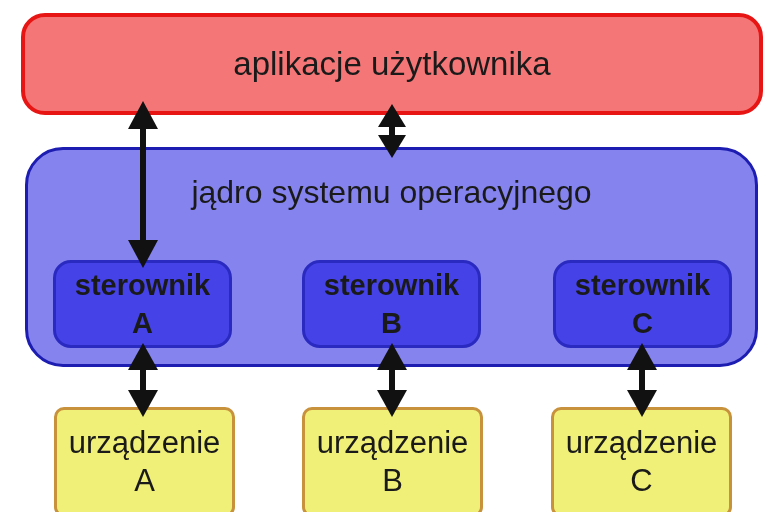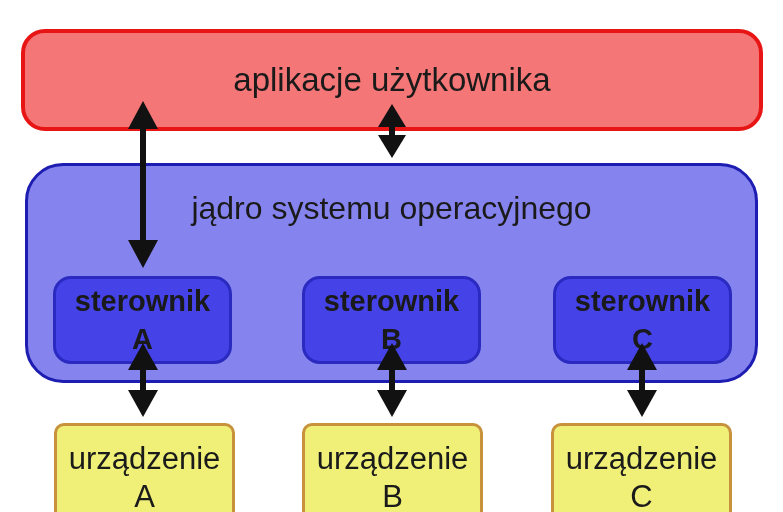--- a/index.html
+++ b/index.html
@@ -16,21 +16,20 @@
     overflow: hidden;
     color: #1a1a1a;
   }
   .box {
     position: absolute;
     box-sizing: border-box;
     display: flex;
     align-items: center;
     justify-content: center;
     text-align: center;
-    margin-top: 16px;
   }
   .apps-box {
     left: 21px; top: 13px;
     width: 742px; height: 102px;
     background: #f57676;
     border: 4px solid #e81515;
     border-radius: 24px;
     font-size: 33px;
   }
   .kernel-box {

